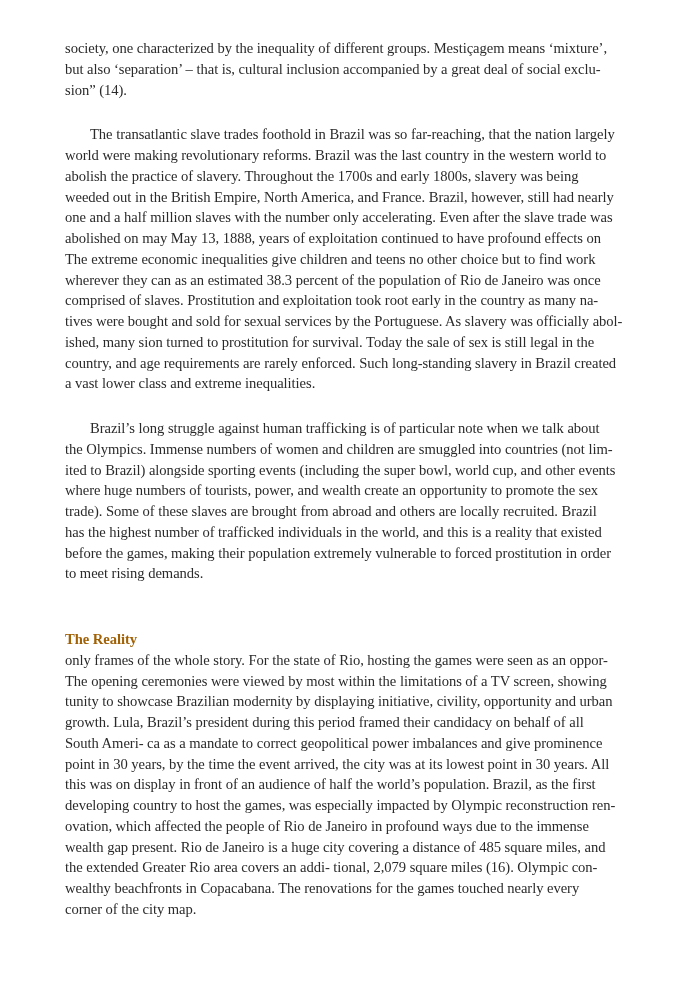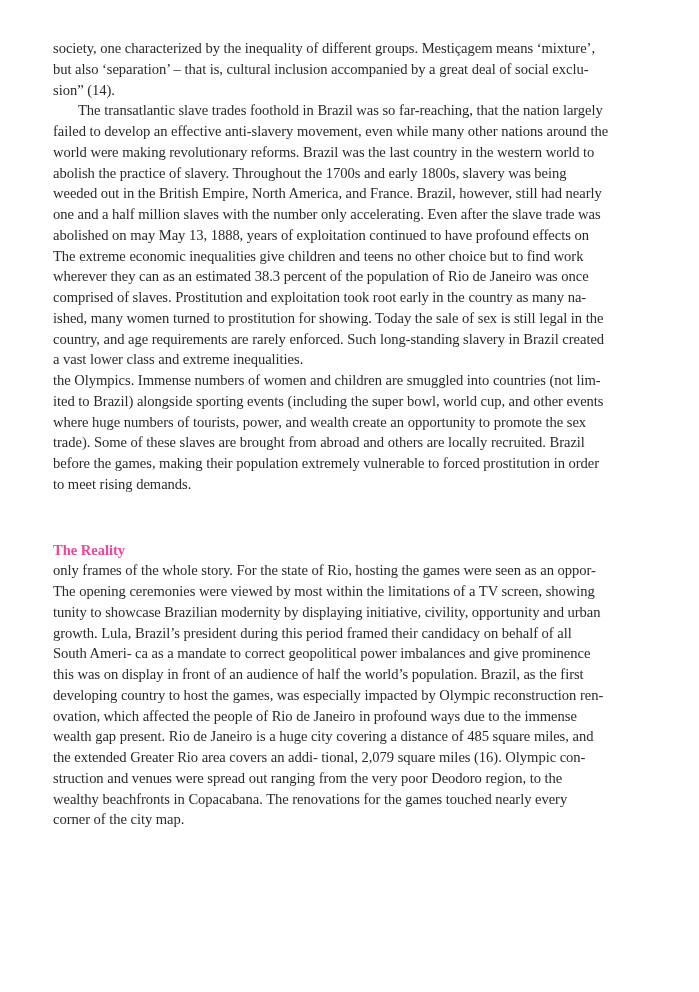--- a/index.html
+++ b/index.html
@@ -1,76 +1,78 @@
 <!DOCTYPE html>
 <html><head>
 <meta charset="utf-8">
 <style>
   html, body { margin: 0; padding: 0; background: #ffffff; }
   body { width: 699px; height: 992px; overflow: hidden; position: relative; }
   .page {
-    position: absolute; left: 53px; top: 38px; width: 596px;
+    position: absolute; left: 65px; top: 38px; width: 596px;
     font-family: "Liberation Serif", "DejaVu Serif", serif;
     font-size: 14.6px; line-height: 20.75px; color: #2a2a2a;
     letter-spacing: -0.05px;
   }
   .ln { display: block; white-space: nowrap; }
-  .indent { padding-left: 25px; }
+  .indent { padding-left: 25px; margin-top: 24px; }
   .heading {
-    display: block; font-weight: bold; color: #ec4899; margin-top: 0;
+    display: block; font-weight: bold; color: #a16207; margin-top: 0;
   }
   .gap { height: 45px; }
 </style>
 </head>
 <body>
 
 <div class="page">
   <div>
     <span class="ln">society, one characterized by the inequality of different groups. Mestiçagem means ‘mixture’,</span>
     <span class="ln">but also ‘separation’ – that is, cultural inclusion accompanied by a great deal of social exclu-</span>
     <span class="ln">sion” (14).</span>
   </div>
 
   <div>
     <span class="ln indent">The transatlantic slave trades foothold in Brazil was so far-reaching, that the nation largely</span>
-    <span class="ln">failed to develop an effective anti-slavery movement, even while many other nations around the</span>
     <span class="ln">world were making revolutionary reforms. Brazil was the last country in the western world to</span>
     <span class="ln">abolish the practice of slavery. Throughout the 1700s and early 1800s, slavery was being</span>
     <span class="ln">weeded out in the British Empire, North America, and France. Brazil, however, still had nearly</span>
     <span class="ln">one and a half million slaves with the number only accelerating. Even after the slave trade was</span>
     <span class="ln">abolished on may May 13, 1888, years of exploitation continued to have profound effects on</span>
     <span class="ln">The extreme economic inequalities give children and teens no other choice but to find work</span>
     <span class="ln">wherever they can as an estimated 38.3 percent of the population of Rio de Janeiro was once</span>
     <span class="ln">comprised of slaves. Prostitution and exploitation took root early in the country as many na-</span>
-    <span class="ln">ished, many women turned to prostitution for showing. Today the sale of sex is still legal in the</span>
+    <span class="ln">tives were bought and sold for sexual services by the Portuguese. As slavery was officially abol-</span>
+    <span class="ln">ished, many sion turned to prostitution for survival. Today the sale of sex is still legal in the</span>
     <span class="ln">country, and age requirements are rarely enforced. Such long-standing slavery in Brazil created</span>
     <span class="ln">a vast lower class and extreme inequalities.</span>
   </div>
 
   <div>
+    <span class="ln indent">Brazil’s long struggle against human trafficking is of particular note when we talk about</span>
     <span class="ln">the Olympics. Immense numbers of women and children are smuggled into countries (not lim-</span>
     <span class="ln">ited to Brazil) alongside sporting events (including the super bowl, world cup, and other events</span>
     <span class="ln">where huge numbers of tourists, power, and wealth create an opportunity to promote the sex</span>
     <span class="ln">trade). Some of these slaves are brought from abroad and others are locally recruited. Brazil</span>
+    <span class="ln">has the highest number of trafficked individuals in the world, and this is a reality that existed</span>
     <span class="ln">before the games, making their population extremely vulnerable to forced prostitution in order</span>
     <span class="ln">to meet rising demands.</span>
   </div>
 
   <div class="gap"></div>
 
   <span class="heading">The Reality</span>
 
   <div>
     <span class="ln">only frames of the whole story. For the state of Rio, hosting the games were seen as an oppor-</span>
     <span class="ln">The opening ceremonies were viewed by most within the limitations of a TV screen, showing</span>
     <span class="ln">tunity to showcase Brazilian modernity by displaying initiative, civility, opportunity and urban</span>
     <span class="ln">growth. Lula, Brazil’s president during this period framed their candidacy on behalf of all</span>
     <span class="ln">South Ameri- ca as a mandate to correct geopolitical power imbalances and give prominence</span>
+    <span class="ln">point in 30 years, by the time the event arrived, the city was at its lowest point in 30 years. All</span>
     <span class="ln">this was on display in front of an audience of half the world’s population. Brazil, as the first</span>
     <span class="ln">developing country to host the games, was especially impacted by Olympic reconstruction ren-</span>
     <span class="ln">ovation, which affected the people of Rio de Janeiro in profound ways due to the immense</span>
     <span class="ln">wealth gap present. Rio de Janeiro is a huge city covering a distance of 485 square miles, and</span>
     <span class="ln">the extended Greater Rio area covers an addi- tional, 2,079 square miles (16). Olympic con-</span>
-    <span class="ln">struction and venues were spread out ranging from the very poor Deodoro region, to the</span>
     <span class="ln">wealthy beachfronts in Copacabana. The renovations for the games touched nearly every</span>
     <span class="ln">corner of the city map.</span>
   </div>
 </div>
 
 </body></html>

